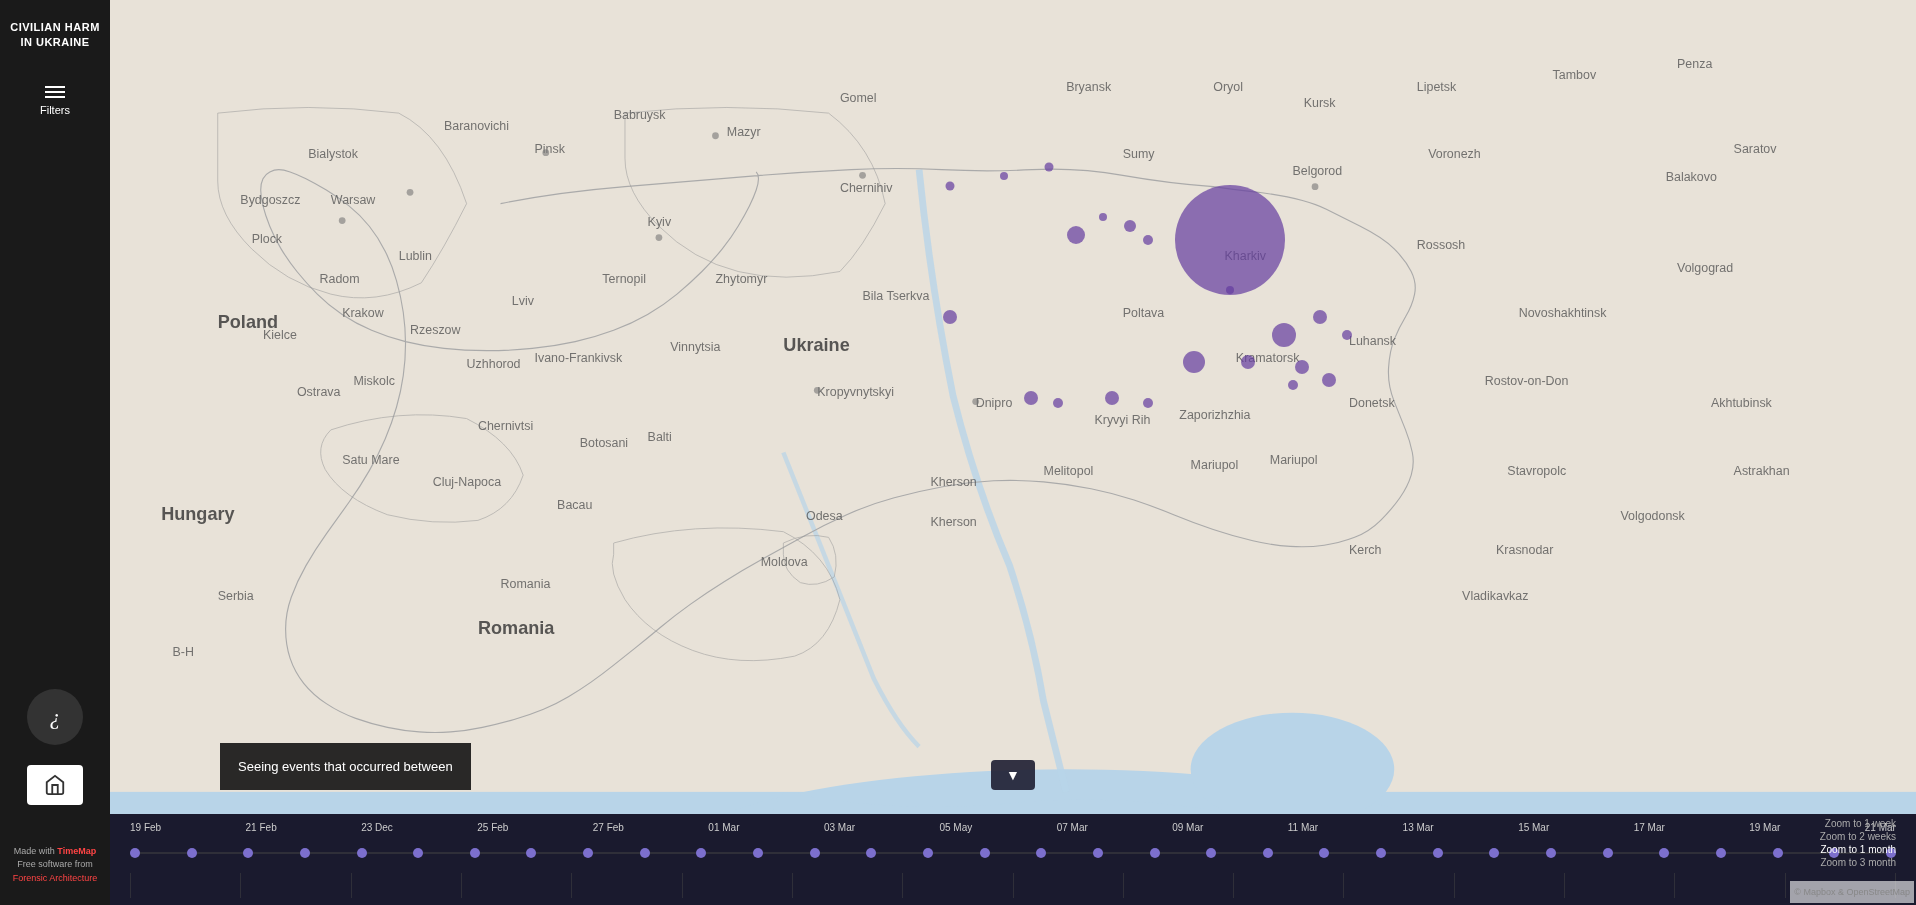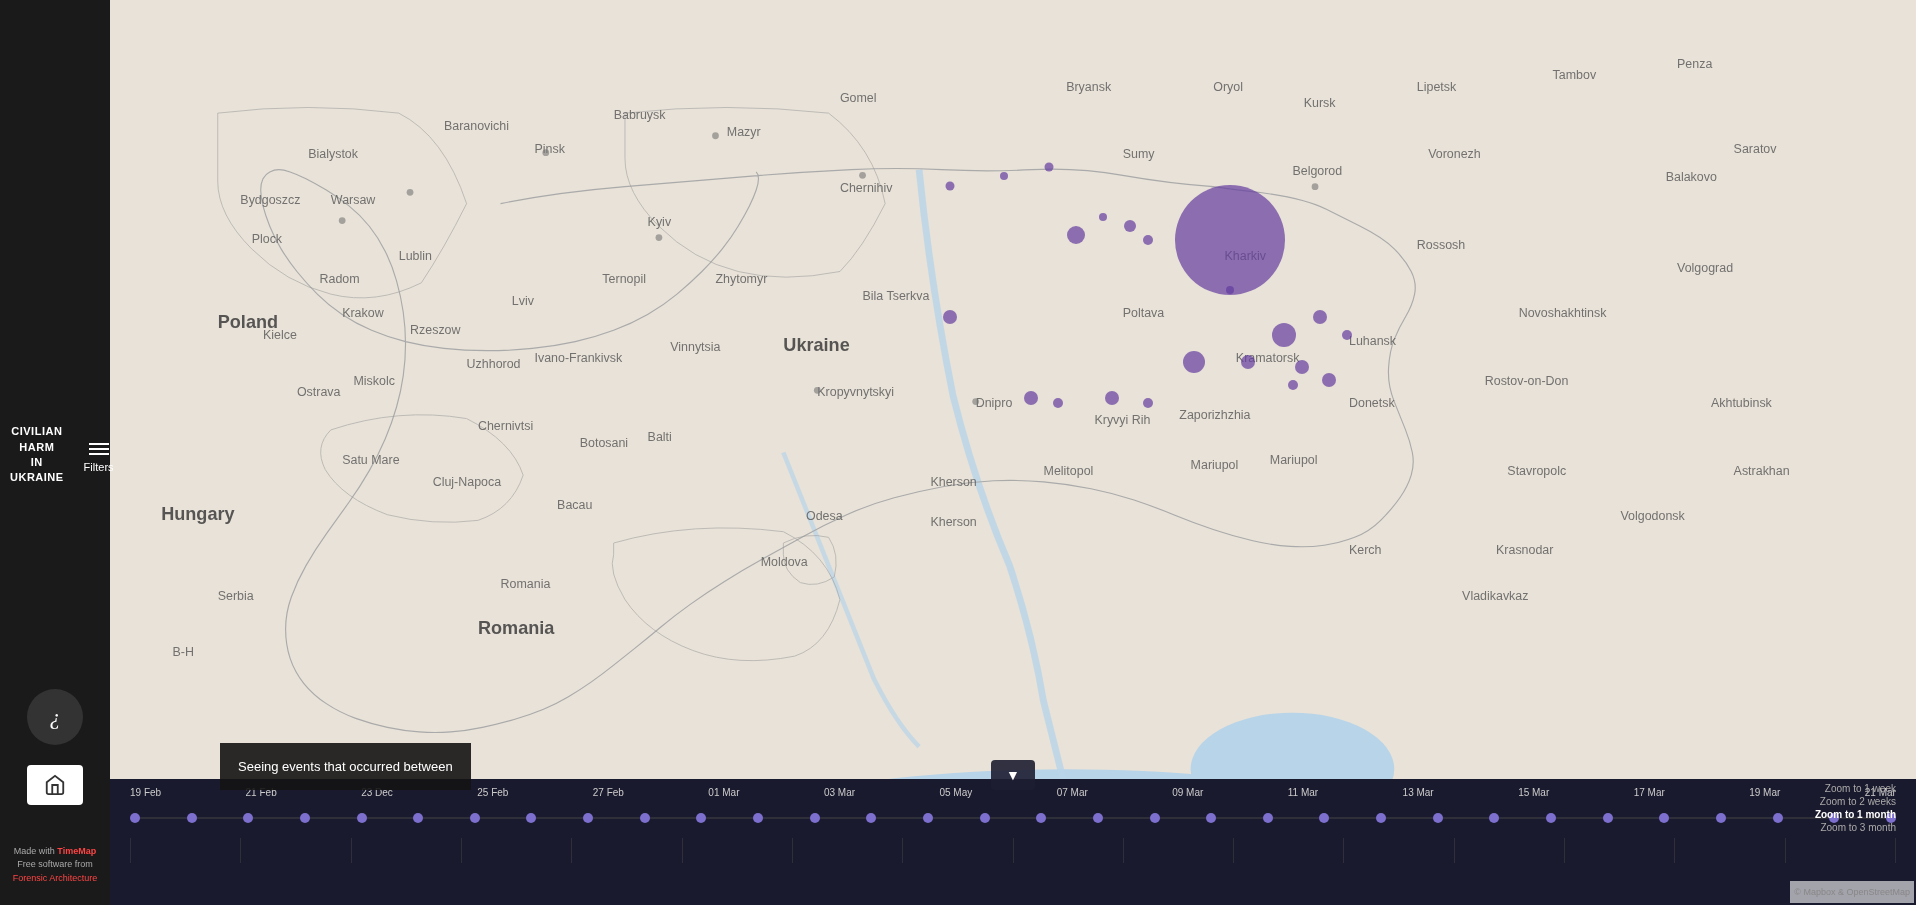--- a/index.html
+++ b/index.html
@@ -5,21 +5,21 @@
     * { margin: 0; padding: 0; box-sizing: border-box; }
     body { width: 1916px; height: 905px; overflow: hidden; font-family: Arial, sans-serif; background: #1a1a1a; display: flex; }
 
     
     #sidebar {
       width: 110px;
       min-width: 110px;
       height: 905px;
       background: #1a1a1a;
       display: flex;
-      flex-direction: row;
+      flex-direction: column;
       align-items: center;
       z-index: 10;
       position: relative;
     }
 
     #app-title {
       color: #fff;
       font-size: 11px;
       font-weight: bold;
       text-align: center;
@@ -135,21 +135,21 @@
       width: 100%;
       height: 100%;
     }
 
     
     #timeline-panel {
       position: absolute;
       bottom: 0;
       left: 0;
       right: 0;
-      height: 126px;
+      height: 91px;
       background: #1a1a2e;
       z-index: 5;
     }
 
     #timeline-dates {
       display: flex;
       align-items: center;
       padding: 8px 20px 0;
       color: #ccc;
       font-size: 10px;
@@ -224,21 +224,21 @@
       z-index: 10;
     }
 
     .zoom-btn {
       color: #aaa;
       font-size: 10px;
       cursor: pointer;
       text-align: right;
       white-space: nowrap;
     }
-    .zoom-btn.active { color: #fff; font-weight: bold; }
+    .zoom-btn.active { color: #fff; font-weight: normal; }
 
     
     #info-overlay {
       position: absolute;
       bottom: 115px;
       left: 110px;
       background: rgba(20, 20, 20, 0.9);
       color: #fff;
       padding: 14px 18px;
       max-width: 400px;

